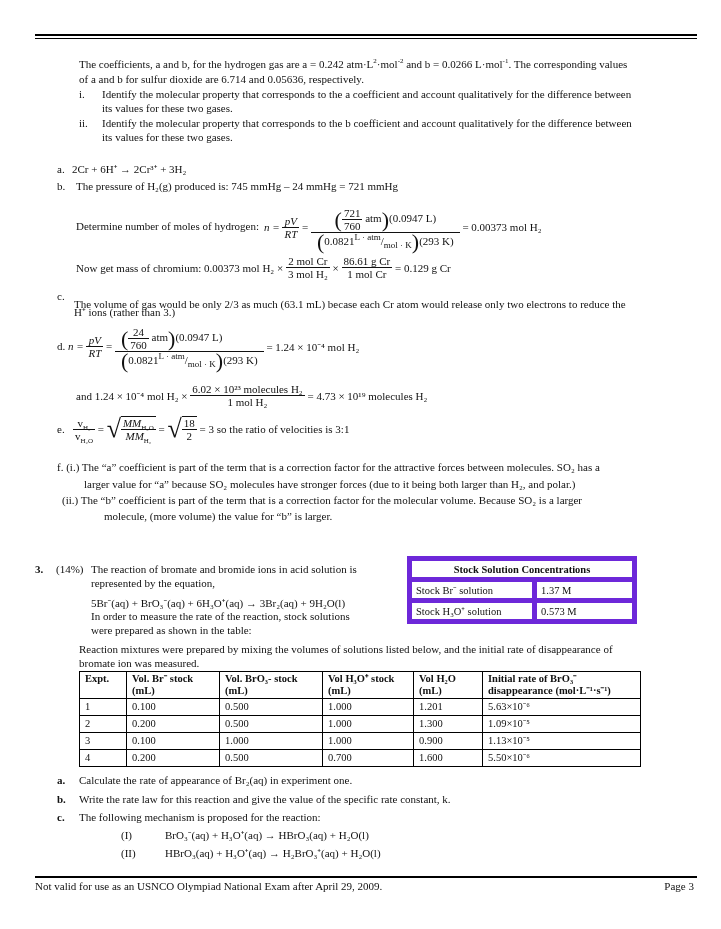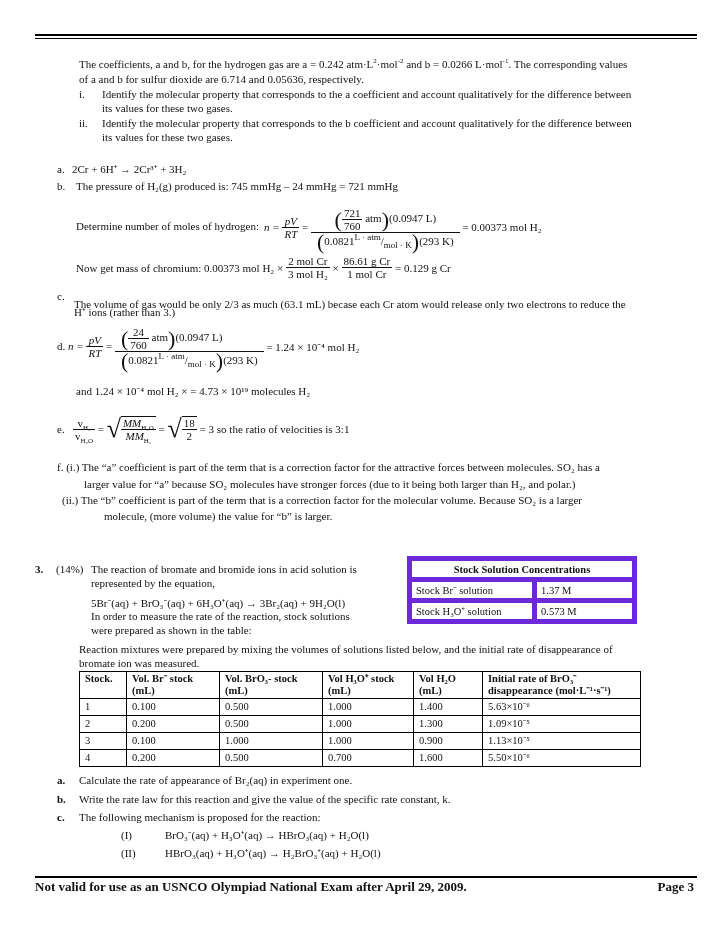--- a/index.html
+++ b/index.html
@@ -15,21 +15,21 @@
   .frac .num { display:block; border-bottom:1px solid #111; padding:0 2px; line-height:12px; }
   .frac .den { display:block; padding:0 2px; line-height:12px; }
   .bold { font-weight:bold; }
   table.stock { border-collapse:collapse; font-size:10.5px; }
   table.stock td, table.stock th { border:5px solid #6d28d9; padding:1px 4px; text-align:left; height:14px; }
   table.stock th { text-align:center; font-weight:bold; }
   table.expt { border-collapse:collapse; font-size:10.5px; }
   table.expt td, table.expt th { border:1px solid #000; padding:1px 5px; text-align:left; vertical-align:top; }
   table.expt th { font-weight:bold; line-height:12px; }
   table.expt td { height:14px; line-height:14px; }
-  .footer { font-weight:bold; font-size:13px; }
+  .footer { font-weight:normal; font-size:11px; }
   .paren { font-size:22px; line-height:0; vertical-align:middle; font-weight:100; }
   .sqrt { display:inline-block; vertical-align:middle; border-top:1px solid #111; }
   .rad { font-size:26px; vertical-align:middle; line-height:0; }
 </style>
 </head>
 <body>
 
 <div class="abs rule-top1"></div>
 <div class="abs rule-top2"></div>
 
@@ -99,20 +99,21 @@
     </span>
     <span class="den" style="padding:2px 6px 0;">
       <span class="paren">(</span><span>0.0821</span><sup style="font-size:9px;line-height:0;">L · atm</sup>/<sub style="font-size:9px;">mol · K</sub><span class="paren">)</span><span>(293 K)</span>
     </span>
   </span>
   <span style="vertical-align:middle;">= 1.24 × 10⁻⁴ mol H₂</span>
 </div>
 
 <div class="abs" style="left:76px;top:383px;">
   <span style="vertical-align:middle;">and 1.24 × 10⁻⁴ mol H₂ ×</span>
+  <span class="frac"><span class="num">6.02 × 10²³ molecules H₂</span><span class="den">1 mol H₂</span></span>
   <span style="vertical-align:middle;">= 4.73 × 10¹⁹ molecules H₂</span>
 </div>
 
 <div class="abs" style="left:57px;top:416px;">
   <span style="vertical-align:middle;">e.</span>
   &nbsp;
   <span class="frac">
     <span class="num"><span>v</span><sub>H₂</sub></span>
     <span class="den"><span>v</span><sub>H₂O</sub></span>
   </span>
@@ -161,33 +162,33 @@
       </tr>
 </tbody>
   </table>
 
 <div class="abs line" style="left:79px;top:643px;">Reaction mixtures were prepared by mixing the volumes of solutions listed below, and the initial rate of disappearance of</div>
 <div class="abs line" style="left:79px;top:657px;">bromate ion was measured.</div>
 
 <table class="abs expt" style="left:79px;top:671px;width:562px;">
   <tbody>
       <tr>
-    <th style="width:36px;"><span>Stock.</span><br><span></span></th>
+    <th style="width:36px;"><span>Expt.</span><br><span></span></th>
     <th style="width:82px;"><span>Vol. Br⁻ stock</span><br><span>(mL)</span></th>
     <th style="width:92px;"><span>Vol. BrO₃- stock</span><br><span>(mL)</span></th>
     <th style="width:80px;"><span>Vol H₃O⁺ stock</span><br><span>(mL)</span></th>
     <th style="width:58px;"><span>Vol H₂O</span><br><span>(mL)</span></th>
     <th><span>Initial rate of BrO₃⁻</span><br><span>disappearance (mol·L⁻¹·s⁻¹)</span></th>
   </tr>
   <tr>
     <td>1</td>
         <td>0.100</td>
         <td>0.500</td>
         <td>1.000</td>
-        <td>1.400</td>
+        <td>1.201</td>
         <td>5.63×10⁻⁶</td>
   </tr>
   <tr>
     <td>2</td>
         <td>0.200</td>
         <td>0.500</td>
         <td>1.000</td>
         <td>1.300</td>
         <td>1.09×10⁻⁵</td>
   </tr>

